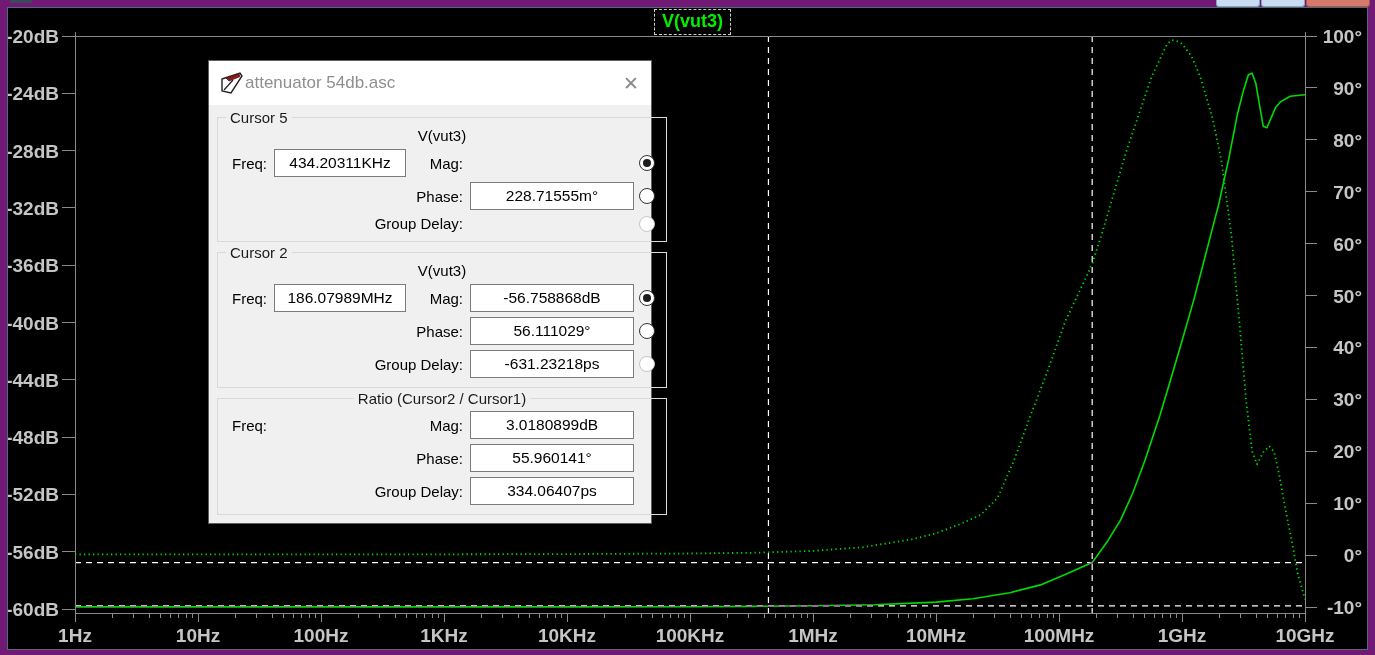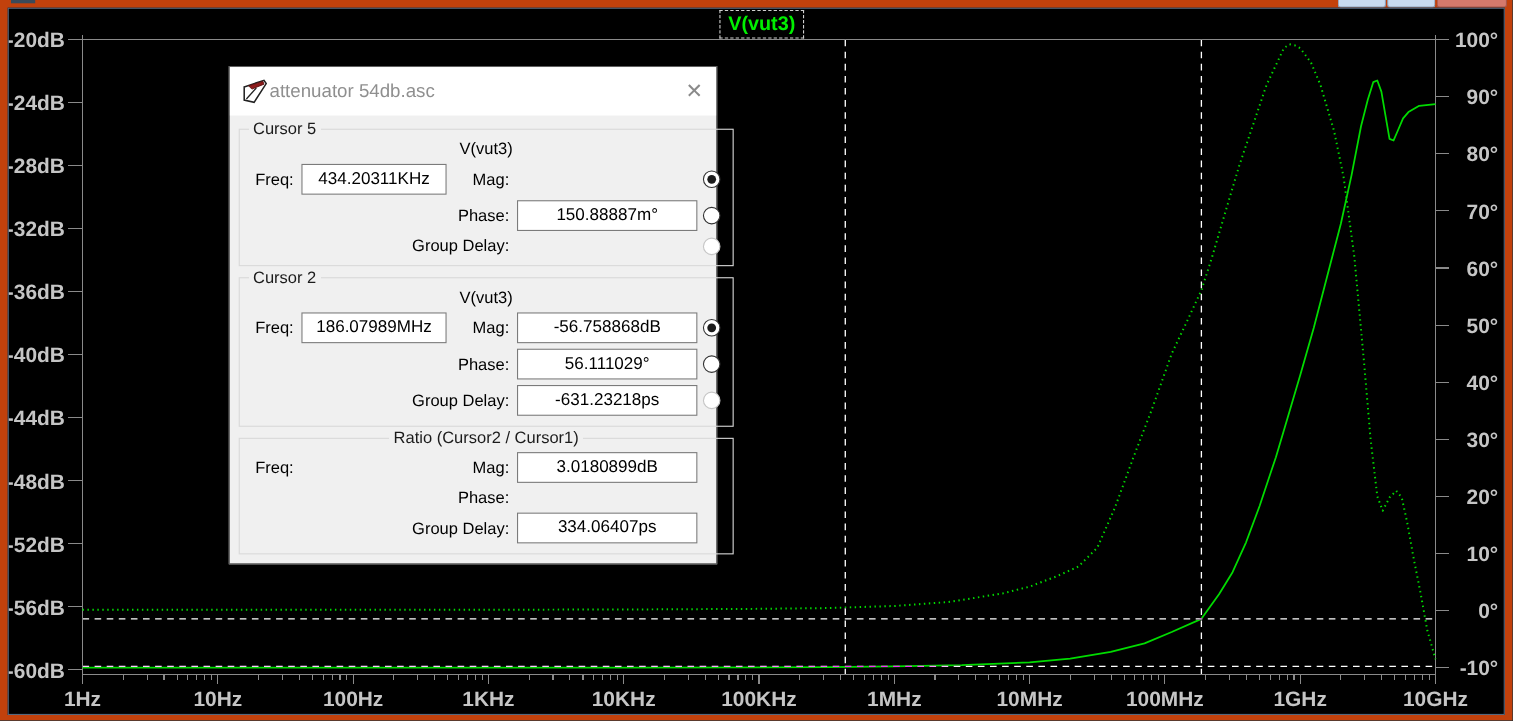--- a/index.html
+++ b/index.html
@@ -1,16 +1,16 @@
 <!DOCTYPE html>
 <html><head>
 <meta charset="utf-8">
 <style>
   html,body{margin:0;padding:0;background:#222;}
-  #app{position:relative;width:1375px;height:655px;background:#c2410c;overflow:hidden;
+  #app{position:relative;width:1375px;height:655px;background:#701a75;overflow:hidden;
        font-family:"Liberation Sans",sans-serif;}
   
   .winbtn{position:absolute;top:0;height:6px;border:1px solid #8ba0ba;border-top:none;
           border-radius:0 0 3px 3px;background:#c9dbf0;}
   .winbtn.close{background:#d4796c;border-color:#a8574a;}
   #smudge{position:absolute;left:10px;top:0;width:22px;height:3px;background:#3a4a5a;}
   
   #plot-area{position:absolute;left:7px;top:7px;width:1359px;height:641px;background:#000;
              border:1px solid #55677e;box-sizing:content-box;}
   #plot-svg{position:absolute;left:0;top:0;}
@@ -230,21 +230,21 @@
 
       <fieldset>
         <legend>Cursor 5</legend>
         <div class="tracename">V(vut3)</div>
         <div class="cgrid">
           <span class="lab" style="grid-row:1;grid-column:1">Freq:</span>
           <span class="vbox" style="grid-row:1;grid-column:2">434.20311KHz</span>
           <span class="lab" style="grid-row:1;grid-column:3">Mag:</span>
           <span class="radio selected" style="grid-row:1;grid-column:5"></span>
           <span class="lab" style="grid-row:2;grid-column:3">Phase:</span>
-          <span class="vbox" style="grid-row:2;grid-column:4">150.88887m°</span>
+          <span class="vbox" style="grid-row:2;grid-column:4">228.71555m°</span>
           <span class="radio" style="grid-row:2;grid-column:5"></span>
           <span class="lab" style="grid-row:3;grid-column:1/4">Group Delay:</span>
           <span class="radio disabled" style="grid-row:3;grid-column:5"></span>
         </div>
       </fieldset>
 
       <fieldset>
         <legend>Cursor 2</legend>
         <div class="tracename">V(vut3)</div>
         <div class="cgrid">
@@ -262,20 +262,21 @@
         </div>
       </fieldset>
 
       <fieldset class="center">
         <legend>Ratio (Cursor2 / Cursor1)</legend>
         <div class="cgrid" style="margin-top:4px;">
           <span class="lab" style="grid-row:1;grid-column:1">Freq:</span>
           <span class="lab" style="grid-row:1;grid-column:3">Mag:</span>
           <span class="vbox" style="grid-row:1;grid-column:4">3.0180899dB</span>
           <span class="lab" style="grid-row:2;grid-column:3">Phase:</span>
+          <span class="vbox" style="grid-row:2;grid-column:4">55.960141°</span>
           <span class="lab" style="grid-row:3;grid-column:1/4">Group Delay:</span>
           <span class="vbox" style="grid-row:3;grid-column:4">334.06407ps</span>
         </div>
       </fieldset>
 
     </div>
   </div>
 </div>
 
 </body></html>

